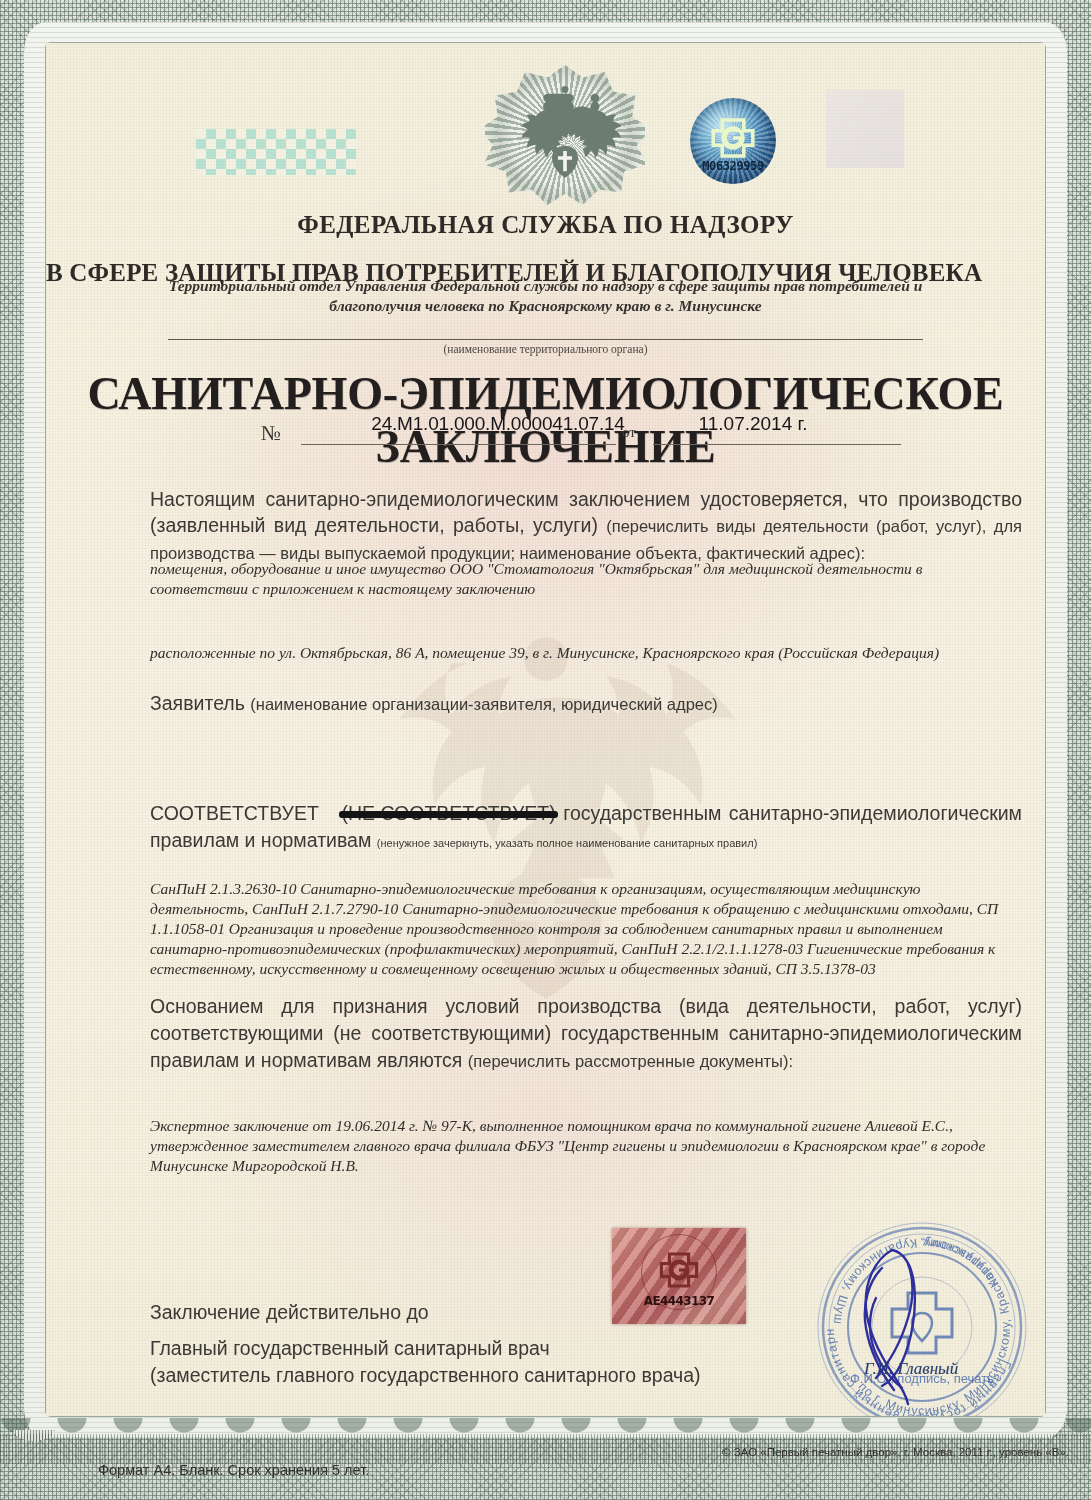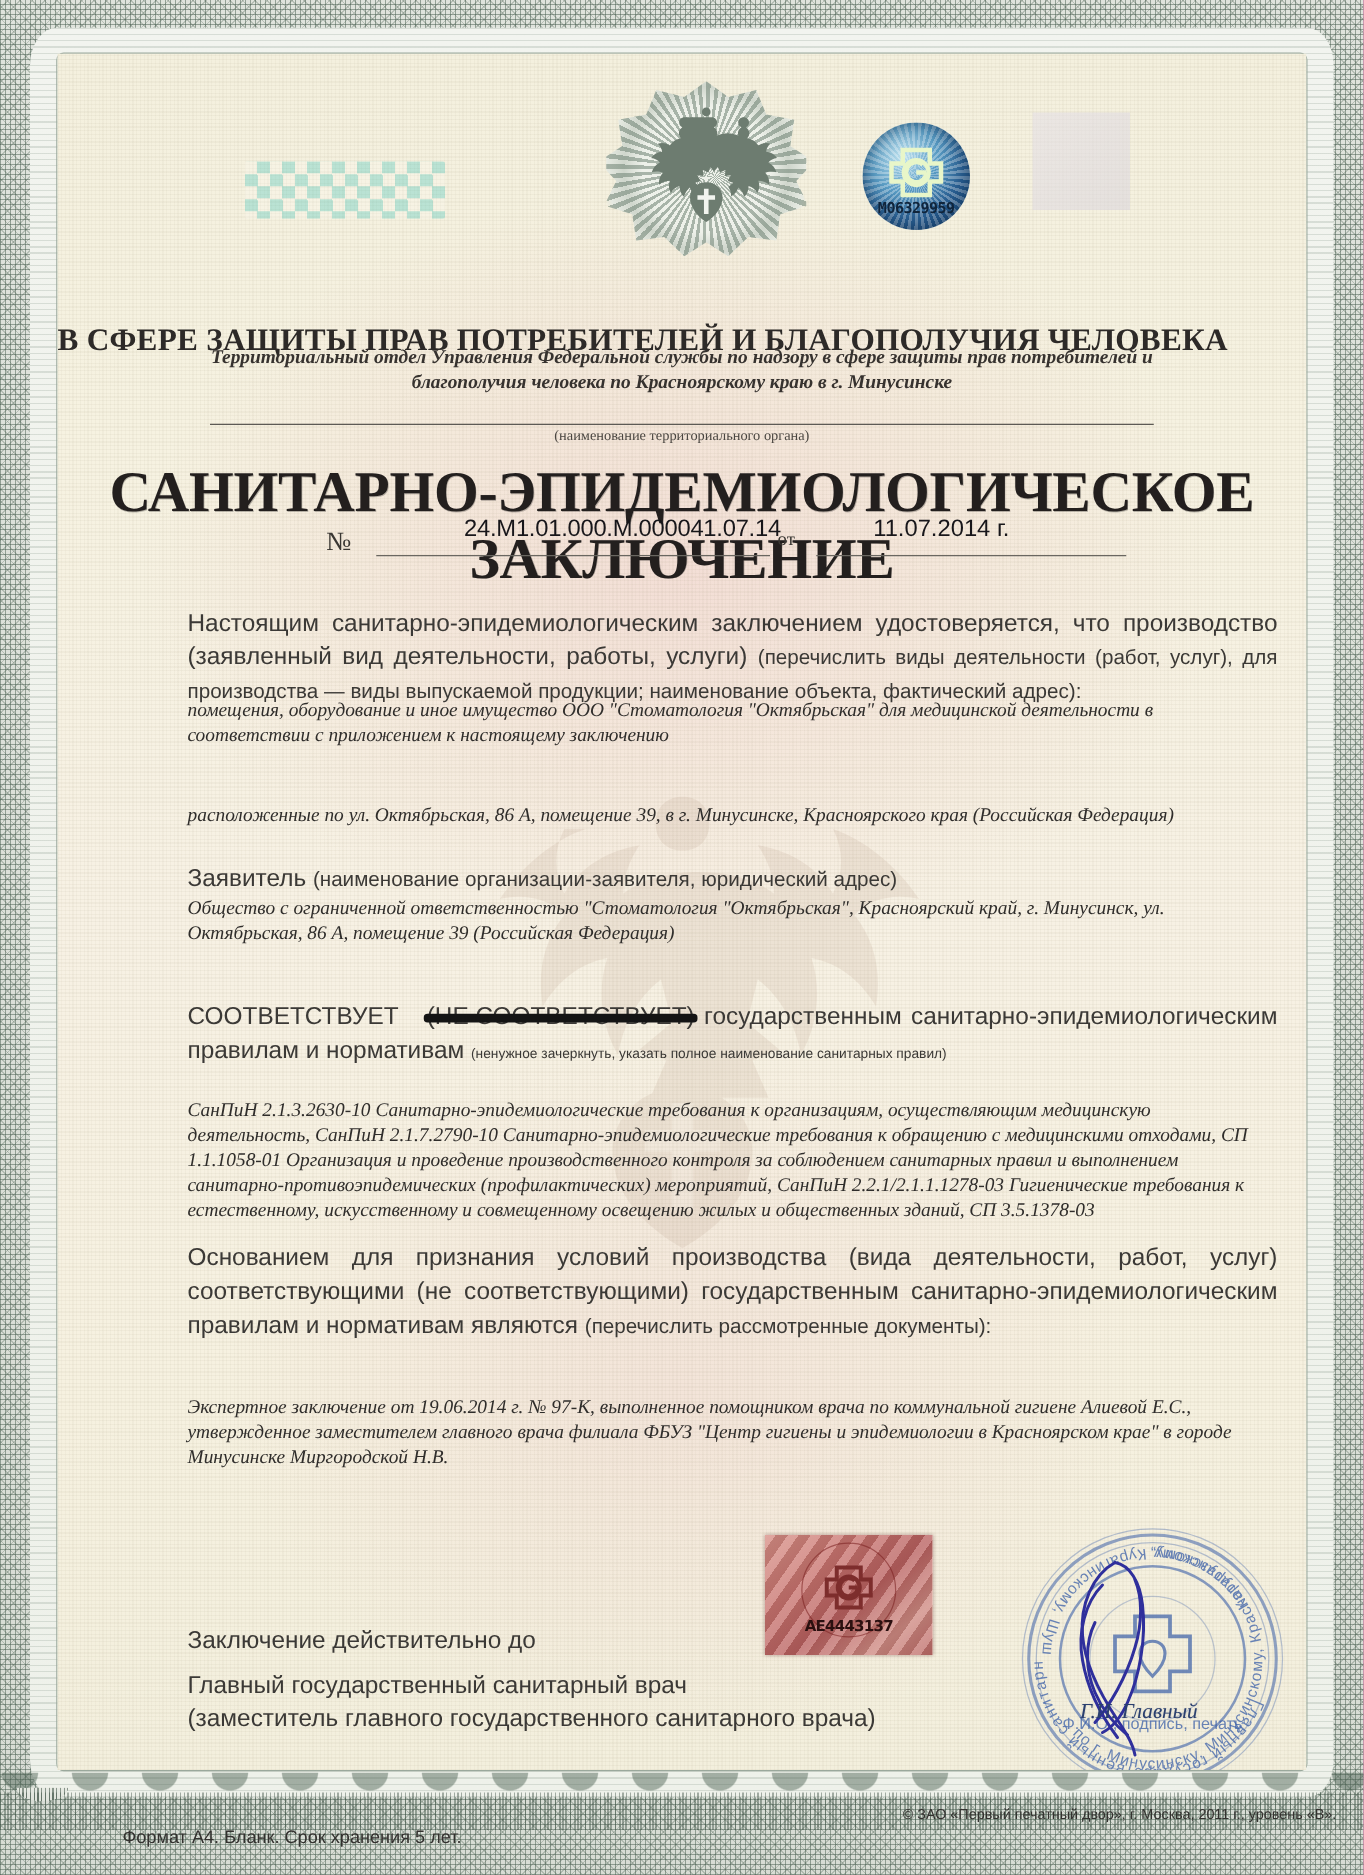--- a/index.html
+++ b/index.html
@@ -329,20 +329,21 @@
           <path d="M18 10h24v12h10v16H42v12H18V38H8V22h10z" stroke-width="4"></path>
           <circle cx="30" cy="30" r="11" stroke-width="4"></circle>
           <path d="M30 30h9" stroke-width="4"></path>
           <path d="M36 23a9 9 0 1 0 3 7" stroke-width="4"></path>
         </svg>
       </div>
       <div class="hnum">М06329959</div>
     </div>
     <div class="holo-topright-block"></div>
 
+    <div class="hdr1">ФЕДЕРАЛЬНАЯ СЛУЖБА ПО НАДЗОРУ</div>
     <div class="hdr2">В СФЕРЕ ЗАЩИТЫ ПРАВ ПОТРЕБИТЕЛЕЙ И БЛАГОПОЛУЧИЯ  ЧЕЛОВЕКА</div>
     <div class="hdr-sub">Территориальный отдел Управления Федеральной службы по надзору в сфере защиты прав потребителей и благополучия человека по Красноярскому краю в г. Минусинске</div>
 
     <div class="org-rule"></div>
     <div class="org-caption">(наименование территориального органа)</div>
 
     <div class="title">САНИТАРНО-ЭПИДЕМИОЛОГИЧЕСКОЕ ЗАКЛЮЧЕНИЕ</div>
 
     <div class="numrow">
       <span class="lbl-no">№</span>
@@ -355,21 +356,20 @@
 
     <div class="blk hand fill-1">помещения, оборудование и иное имущество ООО "Стоматология "Октябрьская" для медицинской деятельности в соответствии с приложением к настоящему заключению</div>
     <div class="blk para-main">
       <span>Настоящим санитарно-эпидемиологическим заключением удостоверяется, что производство (заявленный вид деятельности, работы, услуги) </span><span class="small">(перечислить виды деятельности (работ, услуг), для производства — виды выпускаемой продукции; наименование объекта, фактический адрес):</span>
     </div>
     <div class="blk hand fill-addr">расположенные по ул. Октябрьская, 86 А, помещение 39, в г. Минусинске, Красноярского края (Российская Федерация)</div>
 
     <div class="blk lbl-applicant">
       <span>Заявитель </span><span class="small">(наименование организации-заявителя, юридический адрес)</span>
     </div>
-    <div class="blk hand fill-applicant">Общество с ограниченной ответственностью "Стоматология "Октябрьская", Красноярский край, г. Минусинск, ул. Октябрьская, 86 А, помещение 39 (Российская Федерация)</div>
 
     <div class="blk conform">
       <span>СООТВЕТСТВУЕТ</span>&nbsp;&nbsp;&nbsp;<span class="strike-wrap">(НЕ   СООТВЕТСТВУЕТ)</span><span> государственным санитарно-эпидемиологическим правилам и нормативам </span><span class="small">(ненужное зачеркнуть, указать полное наименование санитарных правил)</span>
     </div>
     <div class="blk hand fill-sanpin">СанПиН 2.1.3.2630-10 Санитарно-эпидемиологические требования к организациям, осуществляющим медицинскую деятельность, СанПиН 2.1.7.2790-10 Санитарно-эпидемиологические требования к обращению с медицинскими отходами, СП 1.1.1058-01 Организация и проведение производственного контроля за соблюдением санитарных правил и выполнением санитарно-противоэпидемических (профилактических) мероприятий, СанПиН 2.2.1/2.1.1.1278-03 Гигиенические требования к естественному, искусственному и совмещенному освещению жилых и общественных зданий, СП 3.5.1378-03</div>
 
     <div class="blk basis">
       <span>Основанием для признания условий производства (вида деятельности, работ, услуг) соответствующими (не соответствующими) государственным санитарно-эпидемиологическим правилам и нормативам являются </span><span class="small">(перечислить рассмотренные документы):</span>
     </div>
     <div class="blk hand fill-expert">Экспертное заключение от 19.06.2014 г. № 97-К, выполненное помощником врача по коммунальной гигиене Алиевой Е.С., утвержденное заместителем главного врача филиала ФБУЗ "Центр гигиены и эпидемиологии в Красноярском крае" в городе Минусинске Миргородской Н.В.</div>

